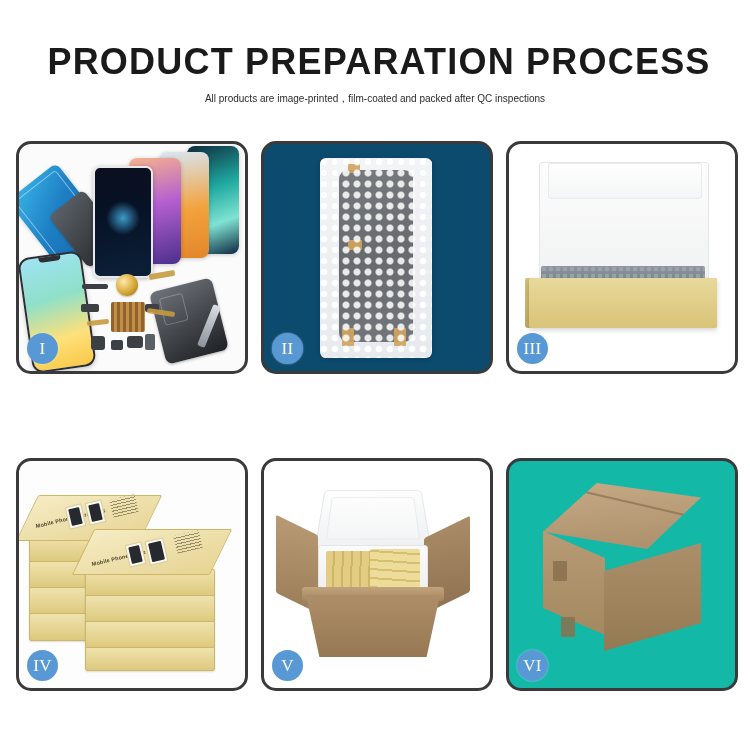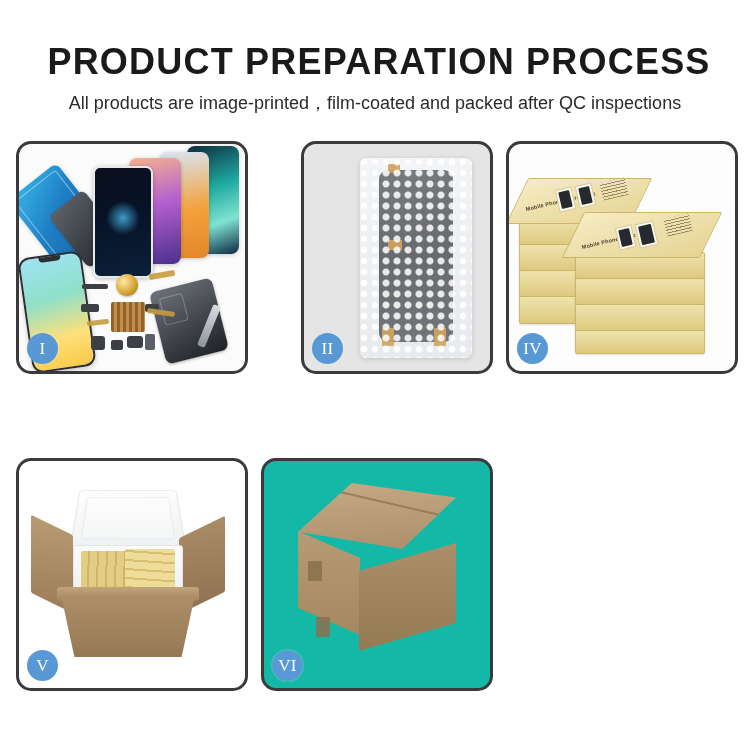--- a/index.html
+++ b/index.html
@@ -14,21 +14,21 @@
   .header{position:absolute;left:0;top:0;width:750px;text-align:center;}
   .title{
     font-family:"Liberation Sans",sans-serif;
     font-size:36px;font-weight:700;color:#1a1a1a;
     letter-spacing:1.2px;margin-top:44px;line-height:1;
     white-space:nowrap;
     padding-left:8px;
   }
   .subtitle{
     font-family:"Liberation Sans",sans-serif;
-    font-size:18px;font-weight:400;color:#2b2b2b;
+    font-size:10px;font-weight:400;color:#2b2b2b;
     margin-top:14px;line-height:1;white-space:nowrap;
   }
 
   
   .grid{
     position:absolute;left:16px;top:141px;
     width:718px;height:595px;
     display:grid;
     grid-template-columns:232px 232px 232px;
     grid-template-rows:233px 233px;
@@ -135,21 +135,21 @@
   }
   .part{position:absolute;background:#3c4045;border-radius:2px;}
   .flex-strip{position:absolute;background:#c79a3f;border-radius:2px;opacity:.9;}
   .tool{
     position:absolute;left:186px;top:160px;width:8px;height:44px;
     background:linear-gradient(180deg,#d9dde2,#8d949b);
     transform:rotate(22deg);border-radius:2px;
   }
 
   
-  .c2{background:#e5e5e5;margin-left:40px;}
+  .c2{background:#0c4a6e;}
   .bubble-pack{
     position:absolute;left:56px;top:14px;width:112px;height:200px;
     background:
       radial-gradient(circle at 4px 4px,rgba(255,255,255,.95) 2.6px,rgba(210,214,220,.55) 3.2px,rgba(255,255,255,0) 4px),
       linear-gradient(170deg,#f3f5f7,#e6e9ed);
     background-size:11px 11px,100% 100%;
     border-radius:6px;
     box-shadow:0 1px 5px rgba(0,0,0,.16);
     overflow:hidden;
   }
@@ -361,20 +361,34 @@
           <div class="tape" style="left:28px;top:6px;width:12px;height:9px;"></div>
           <div class="tape" style="left:28px;top:82px;width:14px;height:10px;"></div>
           <div class="tape" style="left:22px;top:170px;width:12px;height:18px;"></div>
           <div class="tape" style="left:74px;top:170px;width:12px;height:18px;"></div>
           <div class="bubble-overlay"></div>
         </div>
       </div>
       <div class="badge">II</div>
     </div>
 
+    <div class="card c3">
+      <div class="card-stage">
+        <div class="box3-wrap">
+          <div class="foam-lid">
+            <div class="foam-lid-top"></div>
+          </div>
+          <div class="box3-inner"></div>
+          <div class="box3-lipL"></div>
+          <div class="box3-lipR"></div>
+          <div class="box3-body"></div>
+        </div>
+      </div>
+      <div class="badge">III</div>
+    </div>
 
     <div class="card c4">
       <div class="card-stage">
         <div class="stack">
 
           <div class="sbox" style="left:4px;top:58px;width:108px;height:26px;"></div>
           <div class="sbox" style="left:4px;top:84px;width:108px;height:26px;"></div>
           <div class="sbox" style="left:4px;top:110px;width:108px;height:26px;"></div>
           <div class="sbox" style="left:4px;top:136px;width:108px;height:26px;"></div>
 

